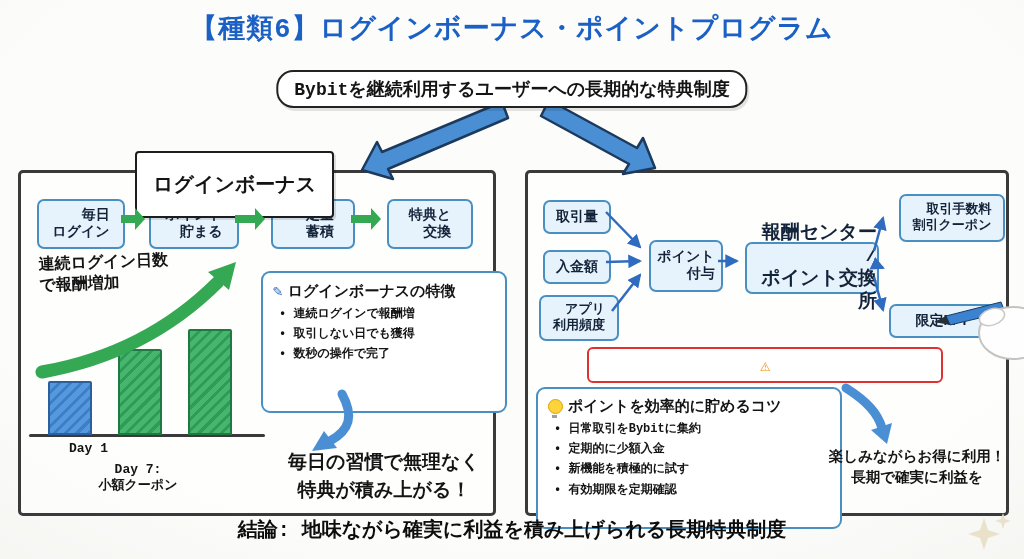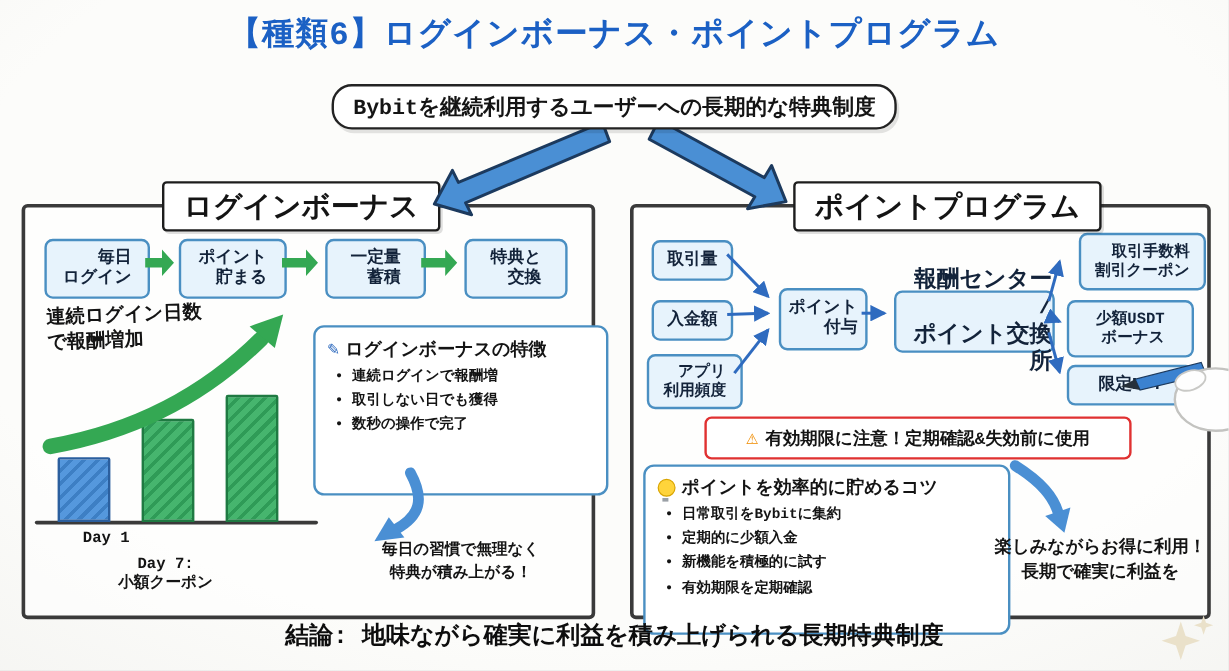--- a/index.html
+++ b/index.html
@@ -8,37 +8,37 @@
     font-family:Liberation Mono, monospace;color:#141414;}
   .abs{position:absolute;}
   .pre{white-space:pre-line;}
   .title{left:0;right:0;top:10px;text-align:center;font-size:27px;font-weight:800;color:#1b60c4;letter-spacing:1px;z-index:2;}
   .subtitle{left:50%;transform:translateX(-50%);top:70px;background:#fff;border:2.5px solid #232323;border-radius:17px;
     padding:5px 16px;font-size:18px;font-weight:700;box-shadow:2px 3px 0 rgba(0,0,0,.10);z-index:2;white-space:nowrap;}
   .panel{border:3px solid #3a3a3a;border-radius:5px;background:rgba(255,255,255,.55);z-index:0;}
   .panel-left{left:18px;top:170px;width:472px;height:340px;}
   .panel-right{left:525px;top:170px;width:478px;height:340px;}
   .panel-header{position:absolute;top:-22px;background:#fff;border:2.5px solid #1d1d1d;border-radius:4px;
-    padding:3px 16px;font-size:24px;font-weight:800;box-shadow:2px 2px 0 rgba(0,0,0,.12);z-index:3;white-space:nowrap;}
+    padding:18px 16px;font-size:20px;font-weight:800;box-shadow:2px 2px 0 rgba(0,0,0,.12);z-index:3;white-space:nowrap;}
   .bluebox{position:absolute;display:flex;align-items:center;justify-content:center;text-align:right;
     background:#e7f3fc;border:2px solid #4a8fc2;border-radius:7px;font-weight:700;line-height:1.2;z-index:2;color:#13233a;}
   .flow-box{top:26px;height:46px;font-size:14px;}
   .note{position:absolute;background:#fff;border:2px solid #4a8fc2;border-radius:9px;padding:8px 10px;z-index:2;}
   .note-title{font-size:15px;font-weight:800;display:flex;align-items:center;gap:5px;}
   .note ul{margin:5px 0 0 6px;padding:0;list-style:none;}
   .note li{font-size:12px;font-weight:600;margin-top:4px;line-height:1.35;}
   .note li::before{content:"•  ";font-weight:800;}
   .growth-note{left:18px;top:80px;font-size:16px;font-weight:800;line-height:1.3;transform:rotate(-2deg);z-index:2;}
   .axis{left:8px;top:261px;width:236px;height:3px;background:#3a3a3a;z-index:2;border-radius:2px;}
   .bar{position:absolute;bottom:78px;width:40px;z-index:2;border-radius:2px 2px 0 0;}
   .bar-blue{background:repeating-linear-gradient(135deg,#5598dd 0 5px,#3d7fc4 5px 8px);border:2px solid #2b5f9e;}
   .bar-green{background:repeating-linear-gradient(135deg,#46b56e 0 5px,#2f9b57 5px 8px);border:2px solid #1f7a42;}
   .bar-label{position:absolute;top:268px;font-size:13px;font-weight:800;text-align:center;line-height:1.25;z-index:2;}
   .handwrite{position:absolute;font-weight:800;text-align:center;line-height:1.45;z-index:2;}
-  .concl-left{left:262px;top:277px;width:202px;font-size:13px;}
+  .concl-left{left:262px;top:277px;width:202px;font-size:19px;}
   .concl-right{left:300px;top:274px;width:178px;font-size:14.5px;}
   .src-box{font-size:14px;}
   .warning-box{position:absolute;left:59px;top:174px;width:352px;height:32px;background:#fff;border:2.5px solid #e03131;
     border-radius:6px;display:flex;align-items:center;justify-content:center;gap:6px;z-index:2;}
   .warning-text{font-size:14.5px;font-weight:800;}
   .warning-glyph{font-size:17px;color:#f08c00;font-weight:800;}
   .memo-glyph{font-size:16px;color:#2f6bbf;}
   .bulb-icon{width:13px;height:13px;background:#ffd43b;border:1.5px solid #d9a400;border-radius:50%;display:inline-block;position:relative;flex:0 0 auto;}
   .bulb-icon::after{content:"";position:absolute;left:2.5px;bottom:-4.5px;width:5px;height:3px;background:#9aa0a6;}
   .footer{left:0;right:0;top:516px;text-align:center;font-size:20px;font-weight:800;color:#0d0d0d;z-index:2;}
@@ -118,41 +118,37 @@
         <li>取引しない日でも獲得</li>
         <li>数秒の操作で完了</li>
       </ul>
     </div>
 
     <div class="handwrite concl-left pre">毎日の習慣で無理なく
 特典が積み上がる！</div>
   </div>
 
   <div class="abs panel panel-right">
-    <div class="panel-header" style="left:133px;">ポイントプログラム</div>
 
     <div class="bluebox src-box" style="left:15px;top:27px;width:64px;height:30px;">取引量</div>
     <div class="bluebox src-box" style="left:15px;top:77px;width:64px;height:30px;">入金額</div>
     <div class="bluebox src-box pre" style="left:11px;top:122px;width:76px;height:42px;font-size:13px;">アプリ
 利用頻度</div>
 
     <div class="bluebox pre" style="left:121px;top:67px;width:70px;height:48px;font-size:14px;">ポイント
 付与</div>
     <div class="bluebox pre" style="left:217px;top:69px;width:130px;height:48px;font-size:19px;">報酬センター /
 ポイント交換所</div>
 
     <div class="bluebox pre" style="left:371px;top:21px;width:102px;height:44px;font-size:13px;">取引手数料
 割引クーポン</div>
-    <div class="bluebox pre" style="left:361px;top:77px;width:102px;height:44px;font-size:13px;">少額USDT
-ボーナス</div>
     <div class="bluebox" style="left:361px;top:131px;width:102px;height:30px;font-size:14px;">限定NFT</div>
 
     <div class="warning-box">
       <span class="warning-glyph">⚠</span>
-      <span class="warning-text">有効期限に注意！定期確認&amp;失効前に使用</span>
     </div>
 
     <div class="note" style="left:8px;top:214px;width:282px;height:122px;">
       <div class="note-title">
         <span class="bulb-icon"></span>
         <span>ポイントを効率的に貯めるコツ</span>
       </div>
       <ul>
         <li>日常取引をBybitに集約</li>
         <li>定期的に少額入金</li>

